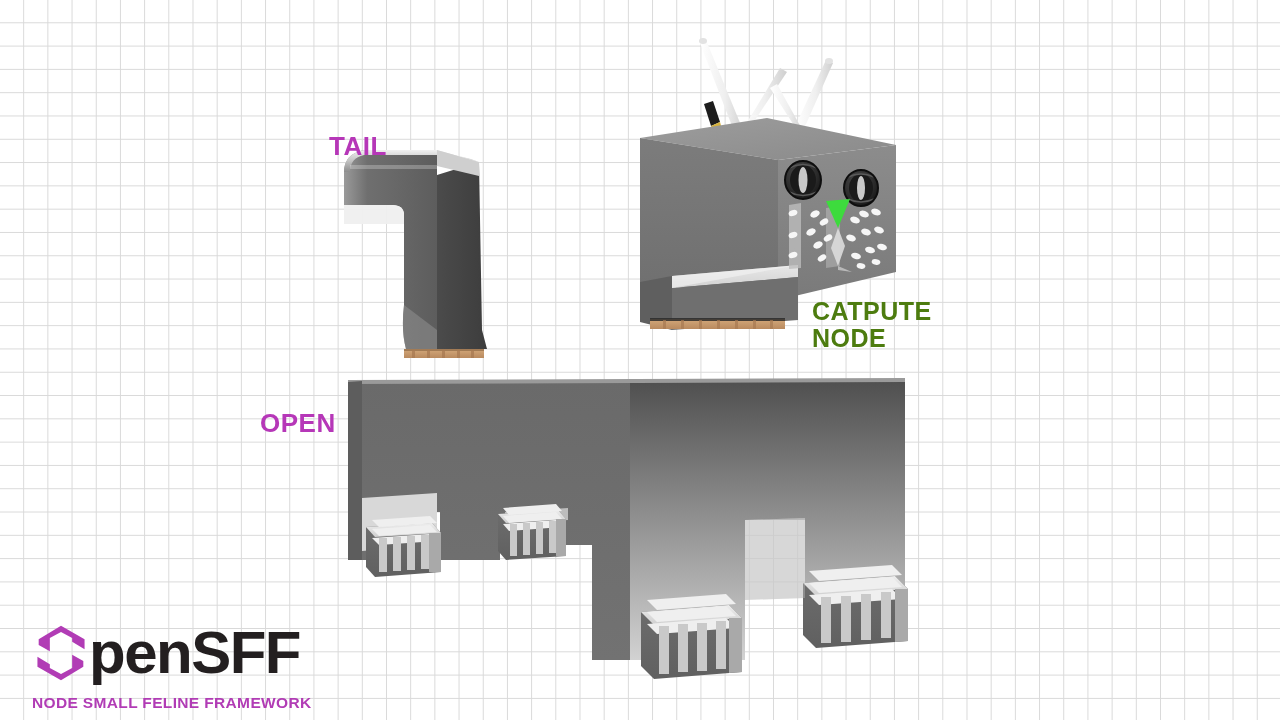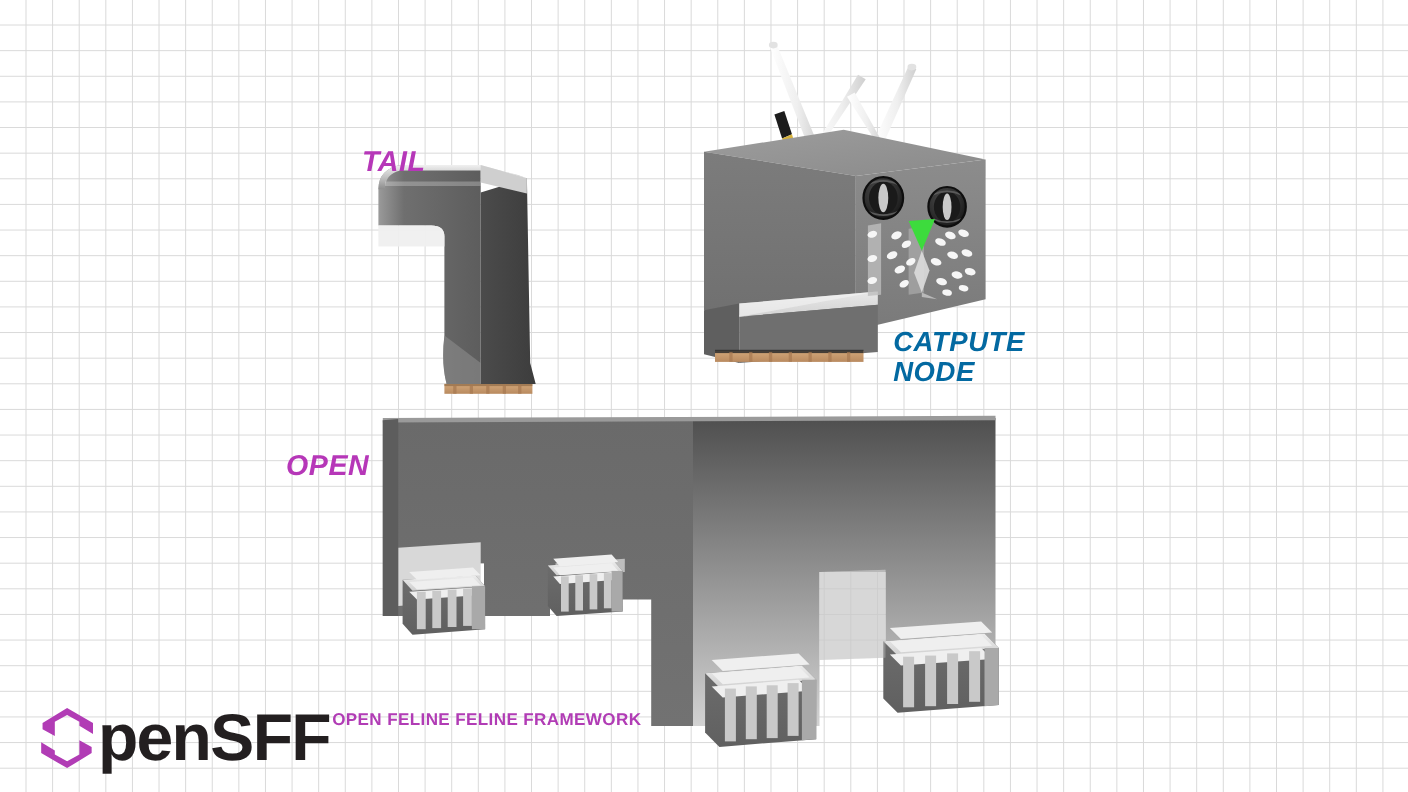--- a/index.html
+++ b/index.html
@@ -29,33 +29,32 @@
   }
   
   .label {
     position: absolute;
     font-family: "Liberation Sans", sans-serif;
     font-weight: 700;
     letter-spacing: .5px;
     line-height: 1.07;
     white-space: pre-line;
     user-select: none;
-    font-style: italic;
   }
   #label-tail  { left: 329px; top: 133px; font-size: 26px; }
   #label-loaf  { left: 260px; top: 410px; font-size: 26px; }
   #label-node  { left: 812px; top: 298px; font-size: 25px; }
 
   
   #logo {
     position: absolute;
     left: 30px;
-    top: 638px;
+    top: 620px;
     display: flex;
-    flex-direction: row;
+    flex-direction: column;
     align-items: flex-start;
   }
   #logo-row {
     display: flex;
     align-items: center;
     height: 66px;
   }
   #logo-mark { width: 62px; height: 62px; display:block; margin-right: 2px; }
   #logo-word {
     font-family: "Liberation Sans", sans-serif;
@@ -358,27 +357,27 @@
 
       <path d="M745 520 L805 518 L805 598 L745 600 Z" fill="#b9b9b9" opacity=".45"></path>
     </g>
   </svg>
   </div>
 
   <div class="label" id="label-tail" style="color:#b637b8">TAIL</div>
 
   <div class="label" id="label-loaf" style="color:#b637b8">OPEN</div>
 
-  <div class="label" id="label-node" style="color:#0369a1">CATPUTE
+  <div class="label" id="label-node" style="color:#4d7c0f">CATPUTE
 NODE</div>
 
   <div id="logo">
     <div id="logo-row">
       <svg id="logo-mark" viewBox="0 0 100 100">
         <path d="M50 6 L88 28 L88 44 L68 32 L68 26 L50 16 L32 26 L32 47 L14 37 L14 28 Z
                  M12 56 L32 68 L32 74 L50 84 L68 74 L68 53 L86 63 L86 72 L50 94 L12 72 Z" fill="#b13cb5"></path>
       </svg>
       <div id="logo-word">penSFF</div>
     </div>
-    <div id="logo-tag" style="color:#b13cb5">OPEN FELINE FELINE FRAMEWORK</div>
+    <div id="logo-tag" style="color:#b13cb5">NODE SMALL FELINE FRAMEWORK</div>
   </div>
 
 </div>
 
 </body></html>

